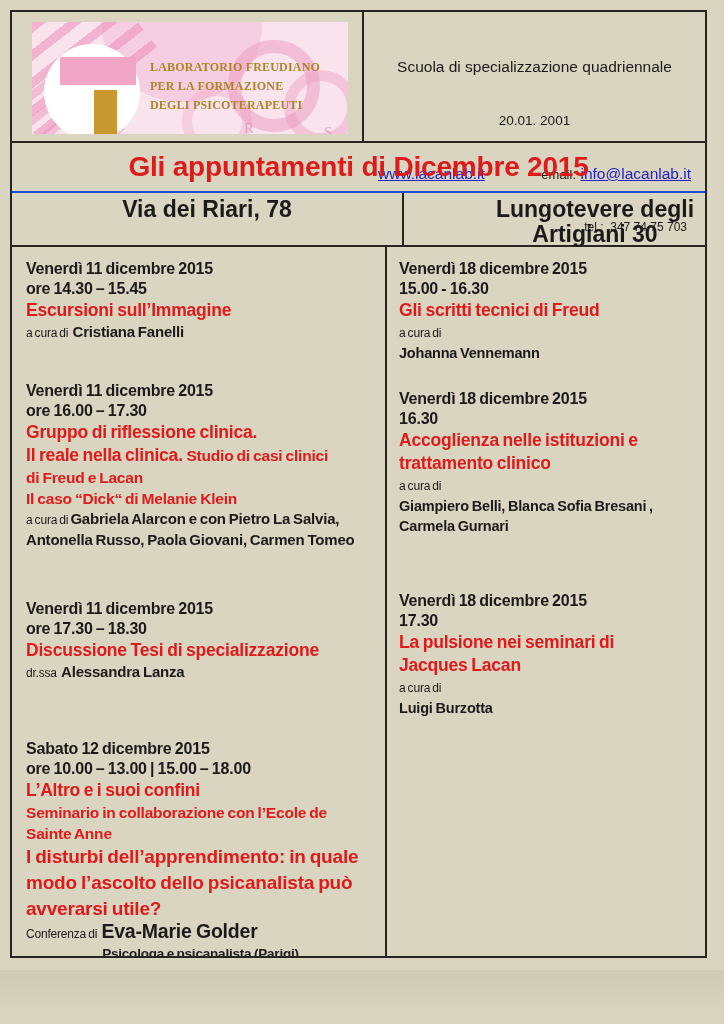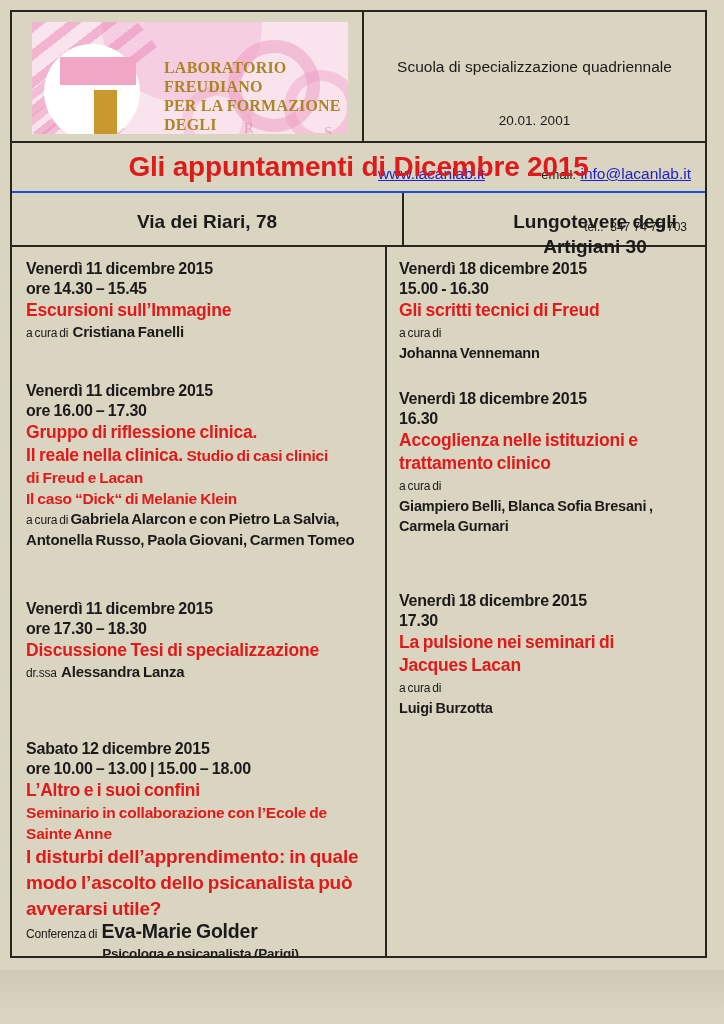--- a/index.html
+++ b/index.html
@@ -25,28 +25,28 @@
     background:repeating-linear-gradient(0deg,rgba(236,140,184,0.55) 0 9px,rgba(249,228,238,0) 9px 22px);}
   .deco-stripe2{position:absolute;left:-60px;top:70px;width:140px;height:90px;transform:rotate(-38deg);
     background:repeating-linear-gradient(0deg,rgba(236,140,184,0.45) 0 8px,rgba(249,228,238,0) 8px 20px);}
   .deco-ring1{left:196px;top:18px;width:92px;height:92px;border:13px solid rgba(235,152,190,0.50);box-sizing:border-box;}
   .deco-ring2{left:252px;top:48px;width:74px;height:74px;border:11px solid rgba(235,152,190,0.42);box-sizing:border-box;}
   .deco-ring3{left:150px;top:64px;width:70px;height:70px;border:10px solid rgba(235,152,190,0.30);box-sizing:border-box;}
   .deco-letter{position:absolute;font-family:"Liberation Serif",serif;color:rgba(205,125,165,0.55);font-size:15px;}
   .badge{position:absolute;left:12px;top:22px;width:96px;height:96px;background:#ffffff;border-radius:50%;}
   .badge-rect{position:absolute;left:16px;top:13px;width:76px;height:28px;background:#f0a6c4;}
   .badge-bar{position:absolute;left:50px;top:46px;width:23px;height:58px;background:#c9992f;}
-  .logo-text{position:absolute;left:132px;top:36px;color:#ab8526;font-family:"Liberation Serif",serif;
-    font-weight:700;font-size:16px;line-height:19px;letter-spacing:0.2px;}
+  .logo-text{position:absolute;left:118px;top:36px;color:#ab8526;font-family:"Liberation Serif",serif;
+    font-weight:700;font-size:12px;line-height:19px;letter-spacing:0.2px;}
   
   .row-title{height:50px;border-bottom:2px solid #1d4ed8;box-sizing:border-box;display:flex;align-items:center;justify-content:center;}
   .row-title h1{margin:0;font-size:28px;font-weight:700;color:#dd1b1b;letter-spacing:-0.2px;}
   
   .row-colheads{height:54px;display:flex;border-bottom:2px solid #26251f;box-sizing:border-box;}
-  .colhead{font-weight:700;font-size:19px;color:#1a1a1a;text-align:center;padding-top:16px;line-height:25px;box-sizing:border-box;}
+  .colhead{font-weight:700;font-size:23px;color:#1a1a1a;text-align:center;padding-top:4px;line-height:25px;box-sizing:border-box;}
   .colhead.left{width:392px;border-right:2px solid #26251f;}
   .colhead.right{flex:1;display:flex;justify-content:flex-end;}
   .wrapcap{display:inline-block;max-width:220px;}
   
   .row-body{flex:1;display:flex;min-height:0;}
   .bodycell{box-sizing:border-box;overflow:hidden;padding-top:12px;}
   .col0{width:375px;border-right:2px solid #26251f;padding-left:14px;padding-right:10px;}
   .col1{flex:1;padding-left:12px;padding-right:6px;}
   .ln{white-space:pre-wrap;letter-spacing:-0.2px;word-spacing:-1px;color:#1a1a1a;}
   .s-d{font-weight:700;font-size:16px;color:#1a1a1a;}   .ln-d{line-height:20px;}

